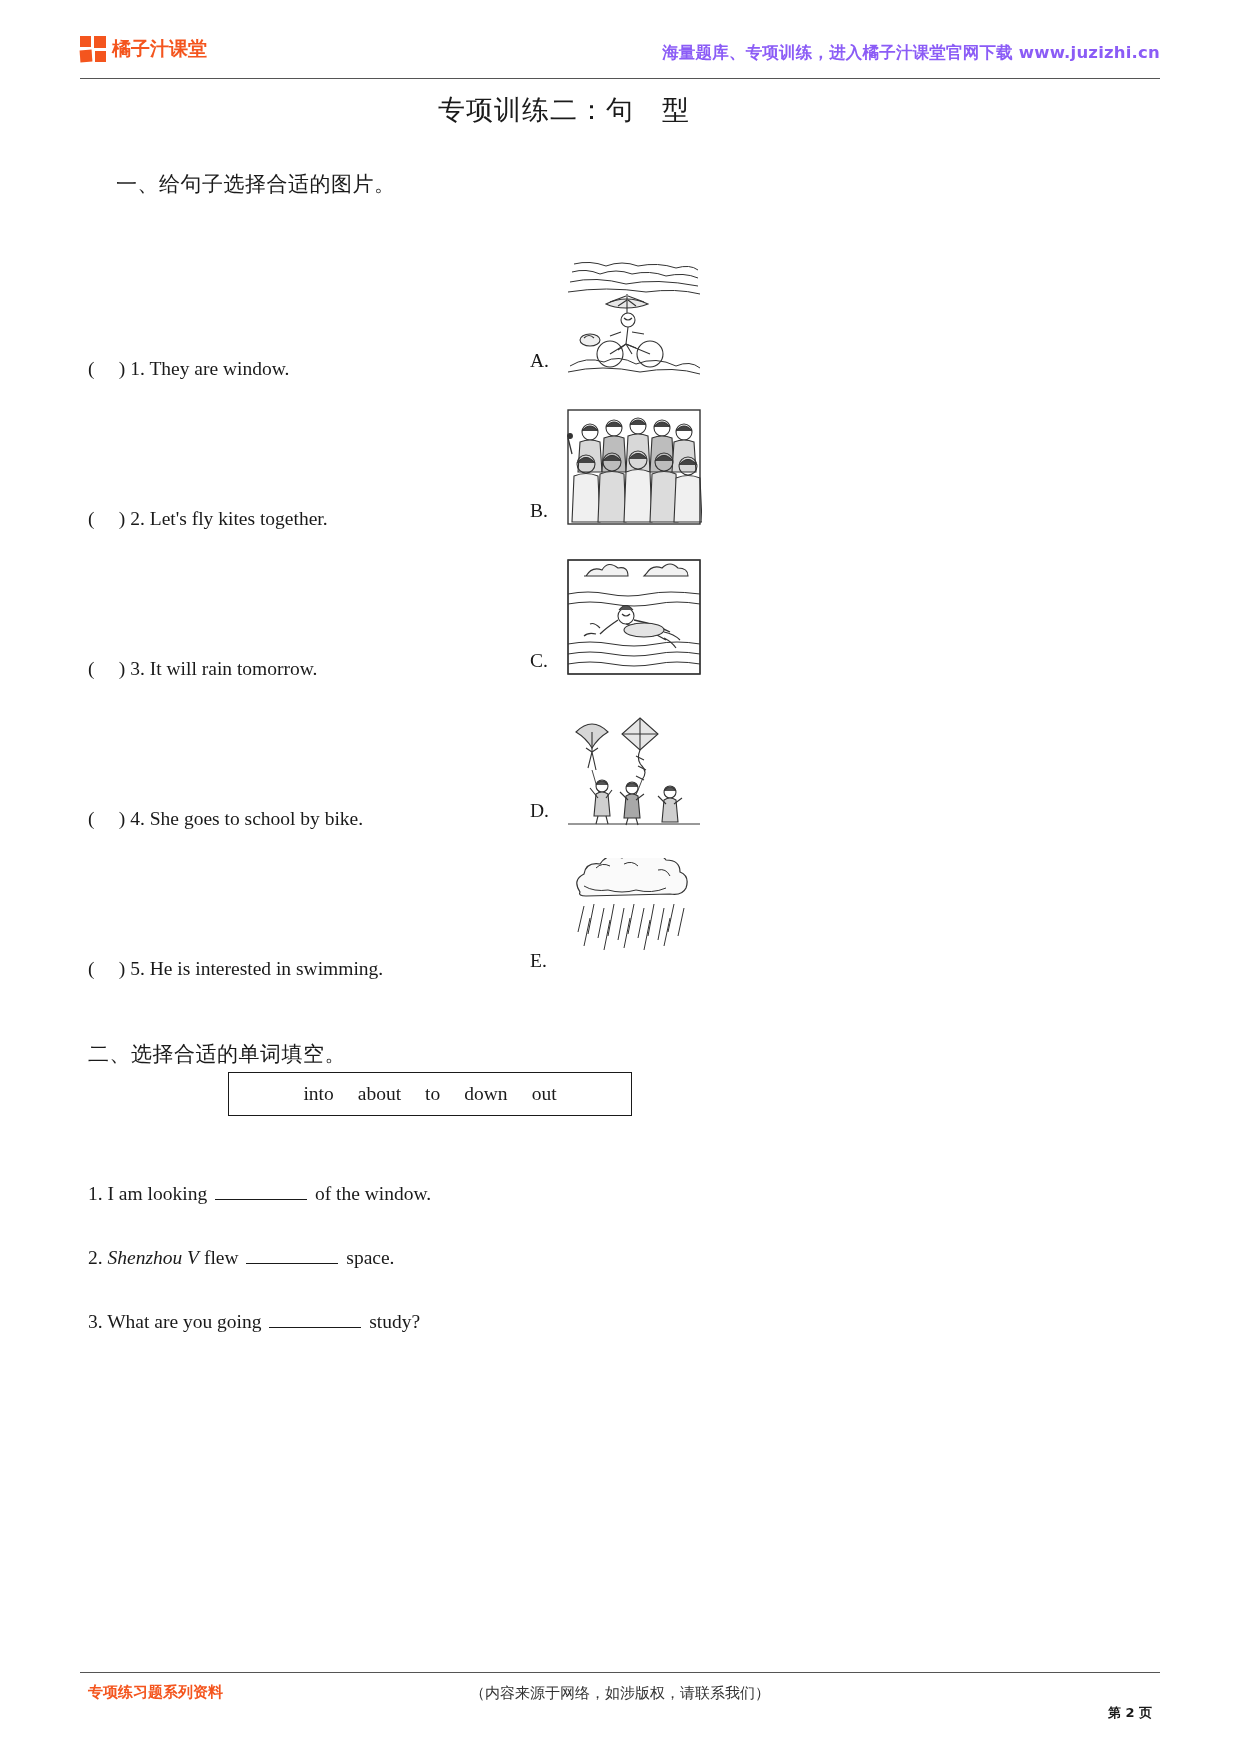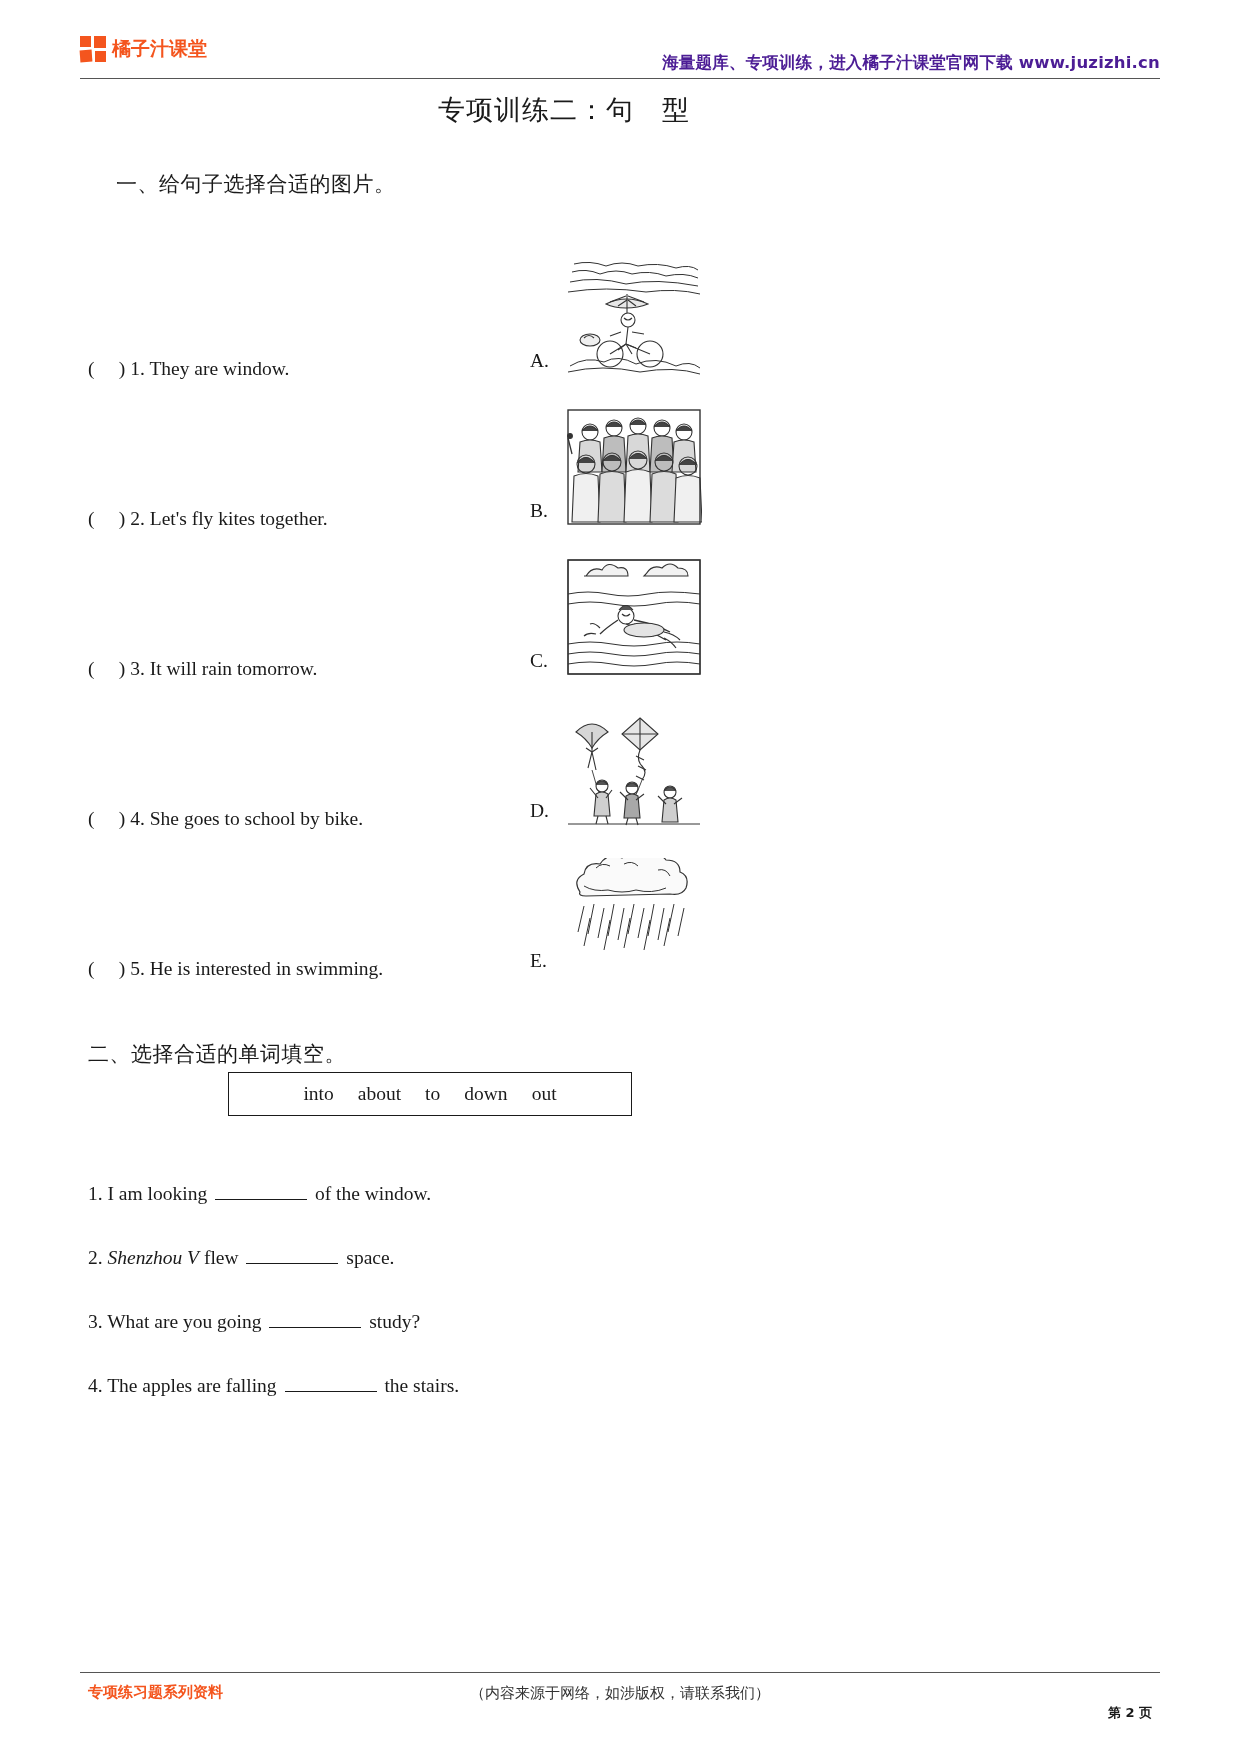--- a/index.html
+++ b/index.html
@@ -56,25 +56,25 @@
   .brand-name {
     font-family: "DejaVu Sans", "Liberation Sans", sans-serif;
     font-size: 19px;
     font-weight: bold;
     color: #F4551E;
     letter-spacing: 0px;
     white-space: nowrap;
   }
   .header-tagline {
     position: absolute;
-    right: 0; top: 22px;
+    right: 0; top: 12px;
     font-family: "DejaVu Sans", "Liberation Sans", sans-serif;
     font-size: 16.5px;
     font-weight: bold;
-    color: #4c1d95;
+    color: #8b5cf6;
     white-space: nowrap;
     letter-spacing: 0.2px;
   }
   .header-rule {
     position: absolute;
     left: 80px; top: 78px;
     width: 1080px;
     height: 1px;
     background: #555;
   }
@@ -507,26 +507,20 @@
       <span>space.</span>
     </div>
 
     <div class="fill-row">
       <span>3.</span>
       <span>What are you going</span>
       <span class="blank-line"></span>
       <span>study?</span>
     </div>
 
-    <div class="fill-row">
-      <span>4.</span>
-      <span>The apples are falling</span>
-      <span class="blank-line"></span>
-      <span>the stairs.</span>
-    </div>
 
 
   </div>
 
   <div class="footer-rule"></div>
   <div class="footer-left">专项练习题系列资料</div>
   <div class="footer-center">（内容来源于网络，如涉版权，请联系我们）</div>
   <div class="footer-right">第 2 页</div>
 
 </div>

